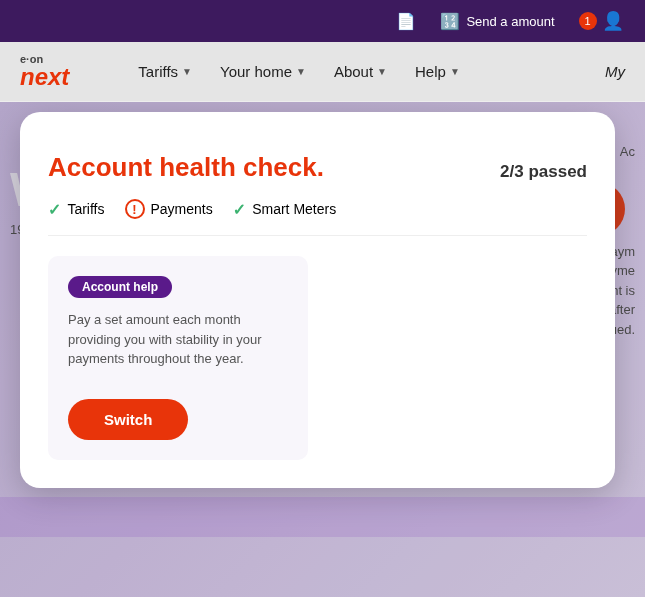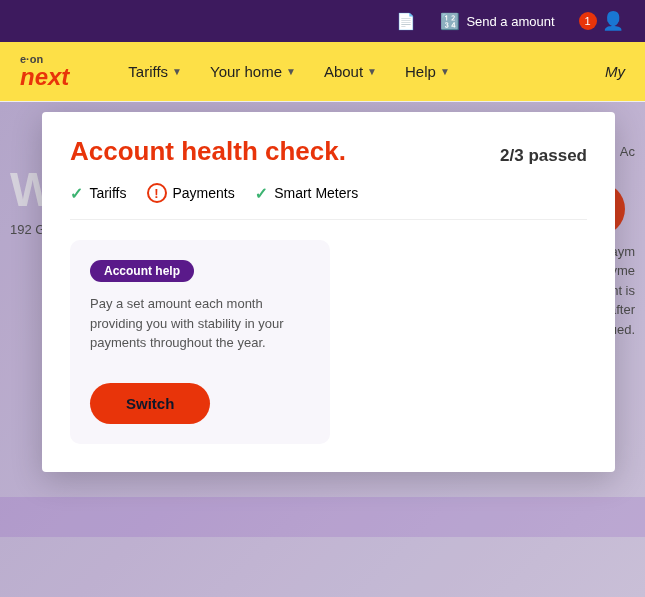--- a/index.html
+++ b/index.html
@@ -41,26 +41,26 @@
       height: 18px;
       font-size: 11px;
       display: flex;
       align-items: center;
       justify-content: center;
       position: relative;
     }
 
     
     .nav-bar {
-      background: #fde047;
+      background: #e5e5e5;
       height: 60px;
       display: flex;
       align-items: center;
       padding: 10px 20px;
-      gap: 7px;
+      gap: 17px;
       border-bottom: 1px solid #eee;
     }
     .logo {
       margin-right: 40px;
       display: flex;
       flex-direction: column;
       line-height: 1;
     }
     .logo-eon {
       font-size: 11px;
@@ -171,25 +171,25 @@
       left: 0;
       right: 0;
       bottom: 0;
       background: rgba(0,0,0,0.1);
     }
 
     
     .modal {
       position: absolute;
       top: 10px;
-      left: 42px;
+      left: 20px;
       right: 30px;
       background: white;
-      border-radius: 4px;
-      padding: 24px 28px 28px;
+      border-radius: 20px;
+      padding: 40px 28px 28px;
       box-shadow: 0 8px 32px rgba(0,0,0,0.2);
     }
 
     .modal-header {
       display: flex;
       justify-content: space-between;
       align-items: flex-start;
       margin-bottom: 16px;
     }
 
@@ -270,21 +270,21 @@
 
     .card-desc {
       font-size: 13px;
       color: #555;
       line-height: 1.5;
       margin-bottom: 30px;
     }
 
     .switch-btn {
       background: #e8340a;
-      color: #0f172a;
+      color: #ffffff;
       border: none;
       border-radius: 25px;
       padding: 12px 36px;
       font-size: 15px;
       font-weight: 700;
       cursor: pointer;
     }
   </style>
 </head>
 <body>

